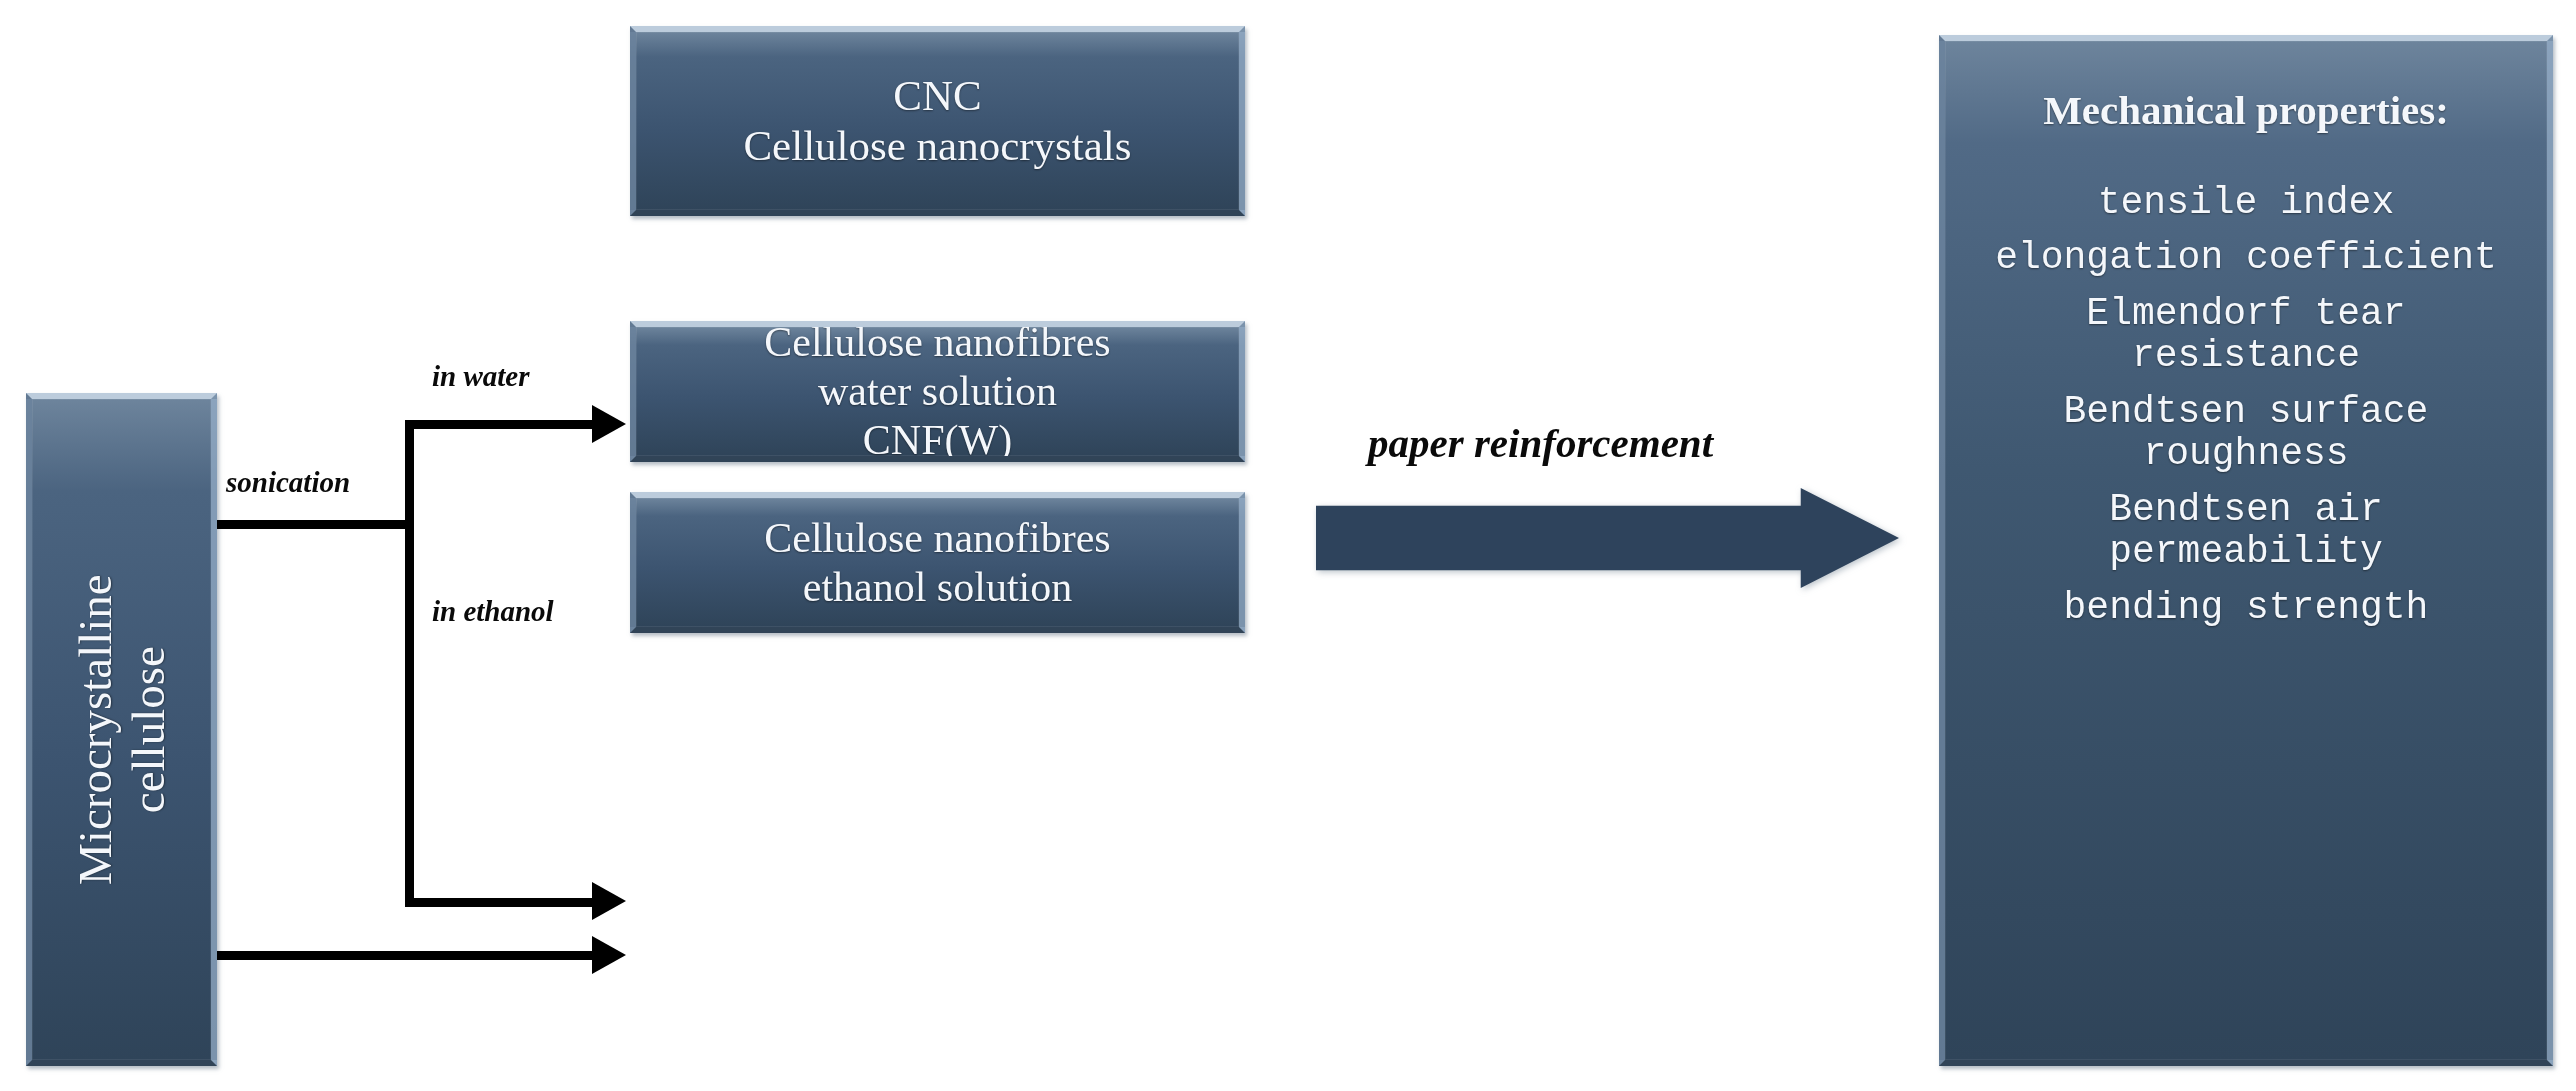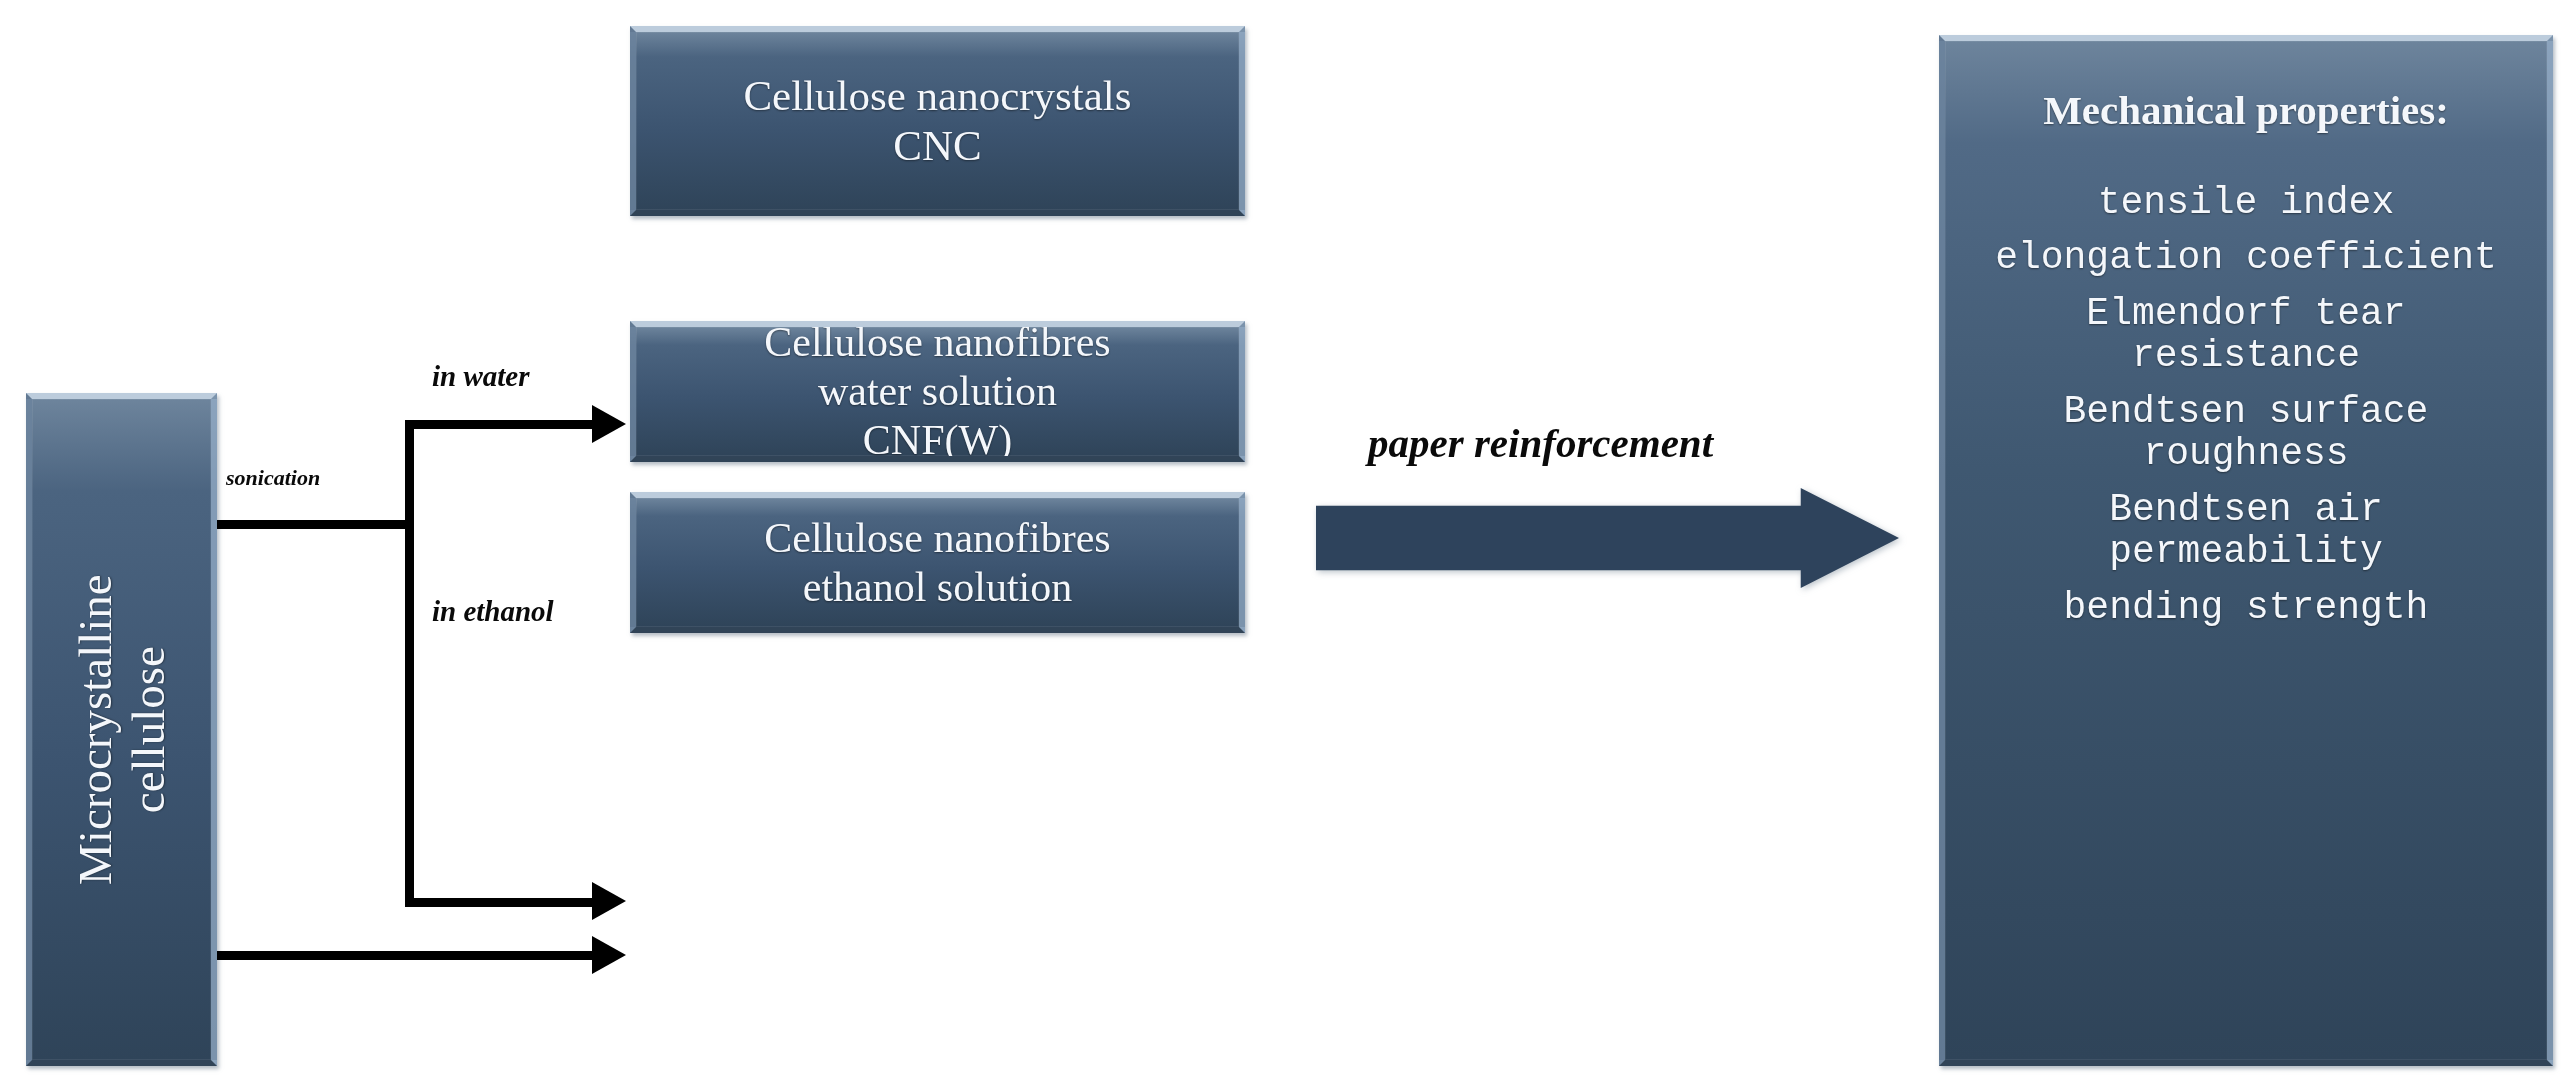--- a/index.html
+++ b/index.html
@@ -112,21 +112,21 @@
   
   .cap {
     position: absolute;
     font-family: "Liberation Serif", "DejaVu Serif", serif;
     font-style: italic;
     font-weight: bold;
     color: #0a0a0a;
     white-space: nowrap;
     line-height: 1.18;
   }
-  #cap-sonication { left: 226px; top: 465px;  font-size: 22px; }
+  #cap-sonication { left: 226px; top: 465px;  font-size: 29px; }
   #cap-inwater    { left: 432px; top: 359px;  font-size: 29px; }
   #cap-inethanol  { left: 432px; top: 594px;  font-size: 29px; }
   #cap-func {
     left: 247px; top: 864px; font-size: 27.5px;
     white-space: normal; width: 347px; text-align: center;
   }
   #cap-paper {
     left: 1368px; top: 419px; font-size: 41px;
   }
 
@@ -162,22 +162,22 @@
 
   <div class="cap" id="cap-sonication">sonication</div>
   <div class="cap" id="cap-inwater">in water</div>
   <div class="cap" id="cap-inethanol">in ethanol</div>
 
 
   <div class="cap" id="cap-paper">paper reinforcement</div>
 
   <div class="box" id="cnc-box">
     <div class="inner">
+      <span class="line">CNC</span>
       <span class="line">Cellulose nanocrystals</span>
-      <span class="line">CNC</span>
     </div>
   </div>
 
   <div class="box" id="cnfw-box">
     <div class="inner">
       <span class="line">Cellulose nanofibres</span>
       <span class="line">water solution</span>
       <span class="line">CNF(W)</span>
     </div>
   </div>

